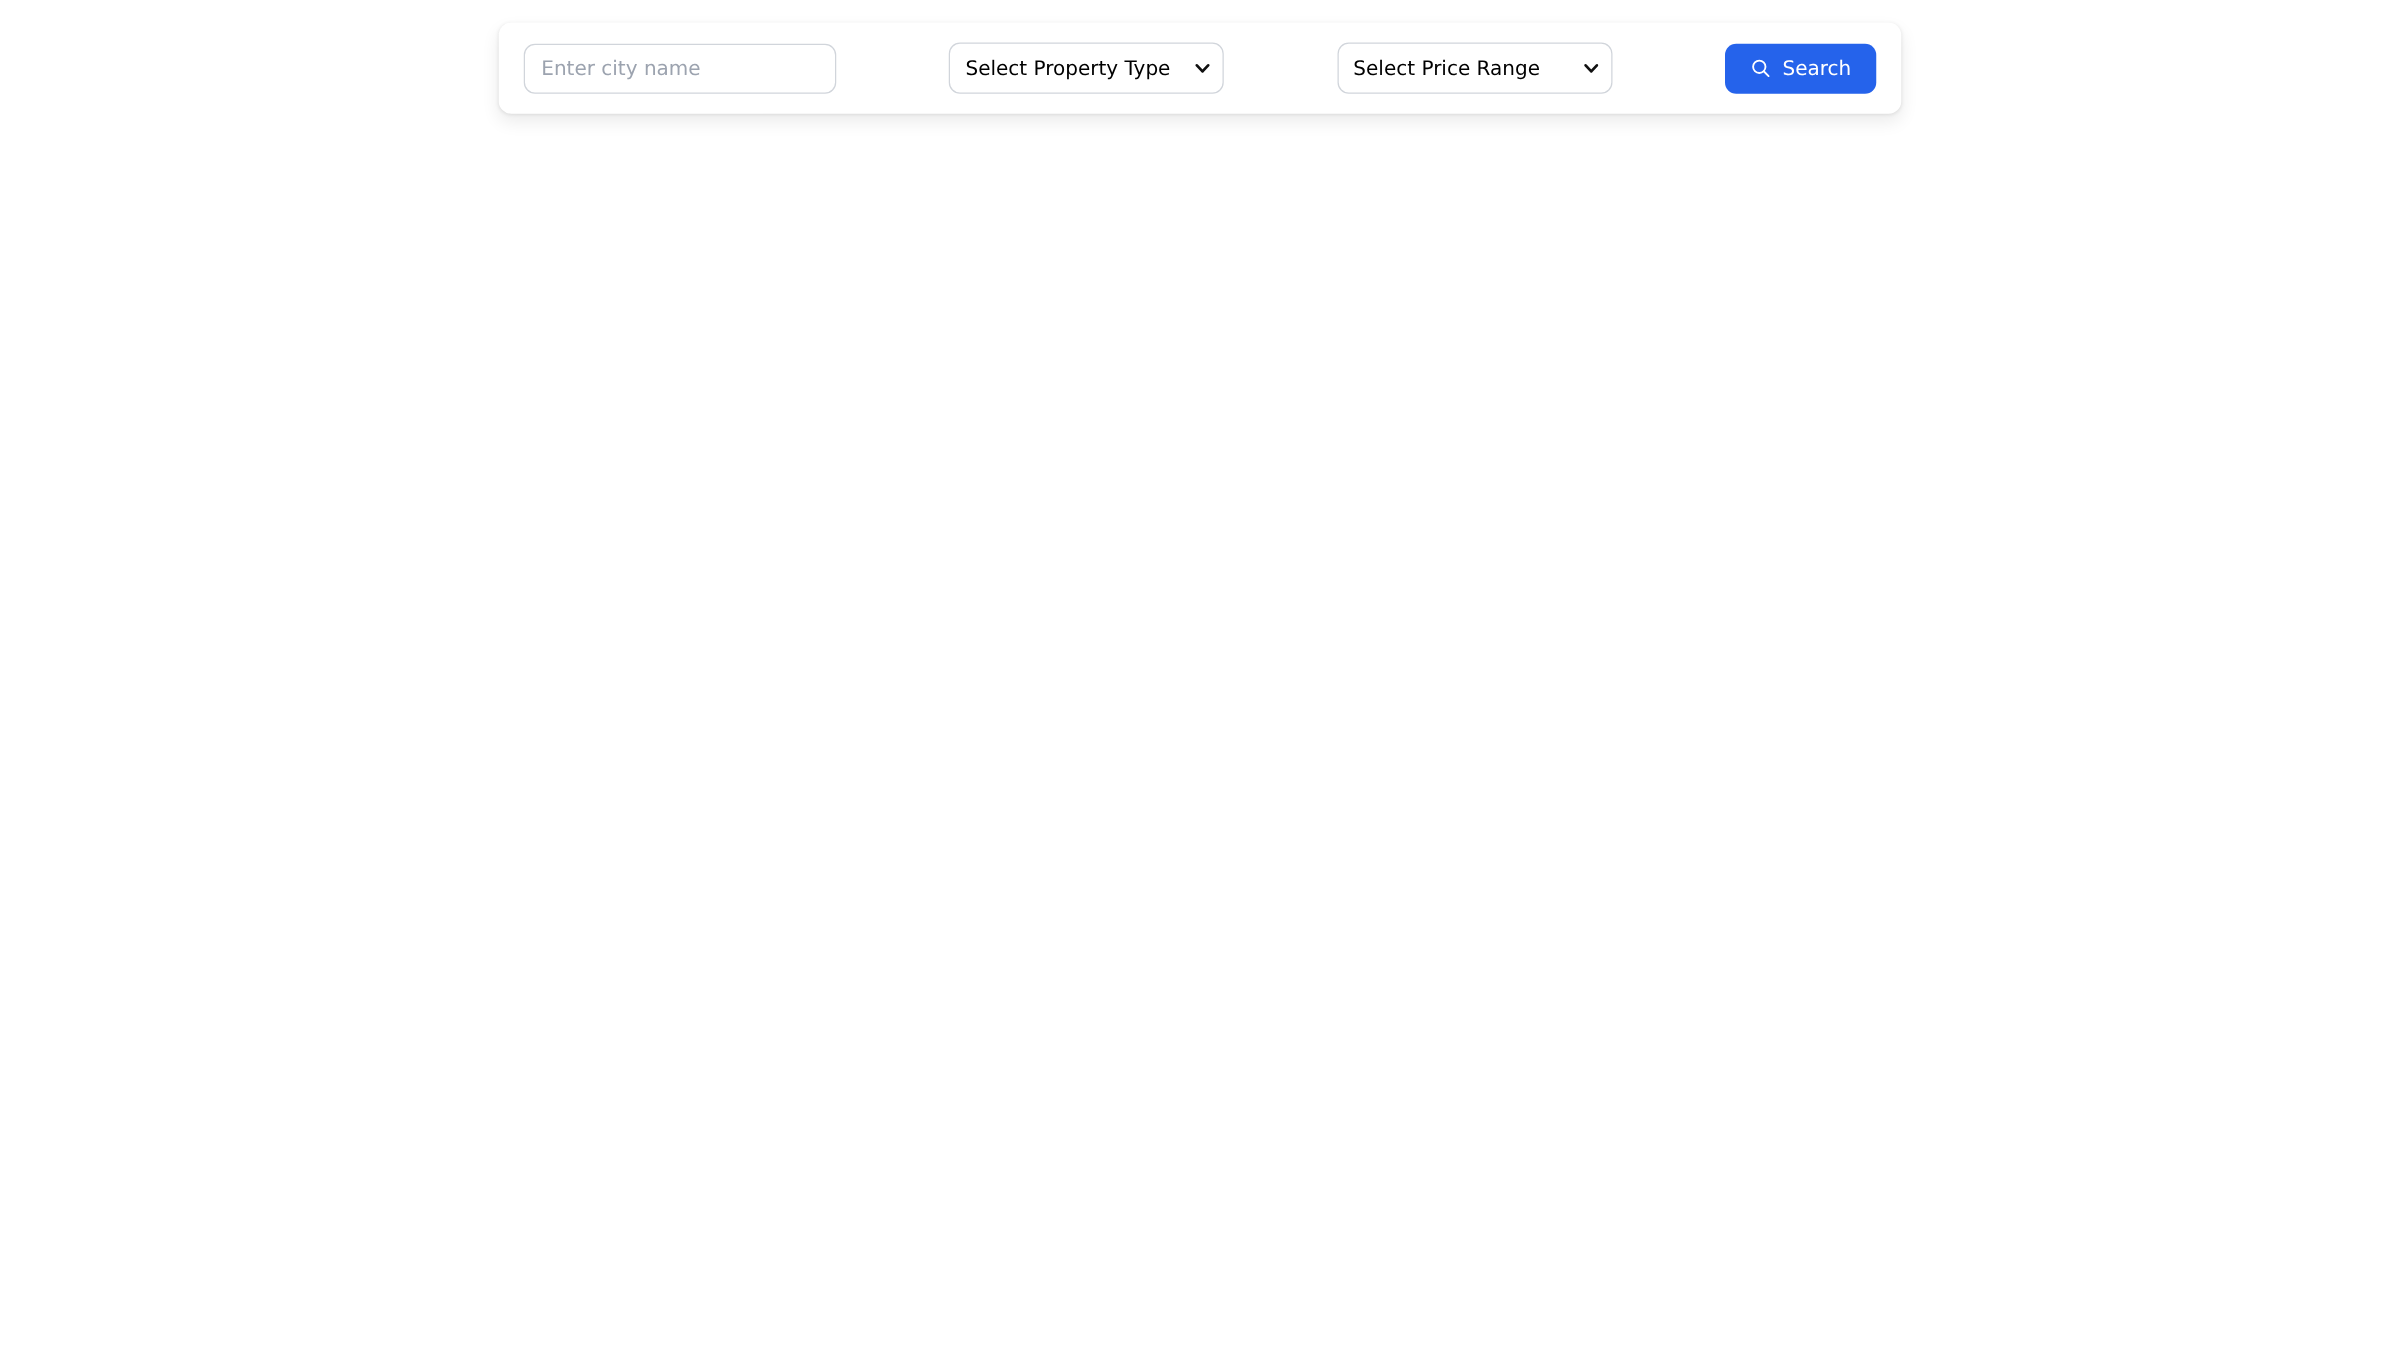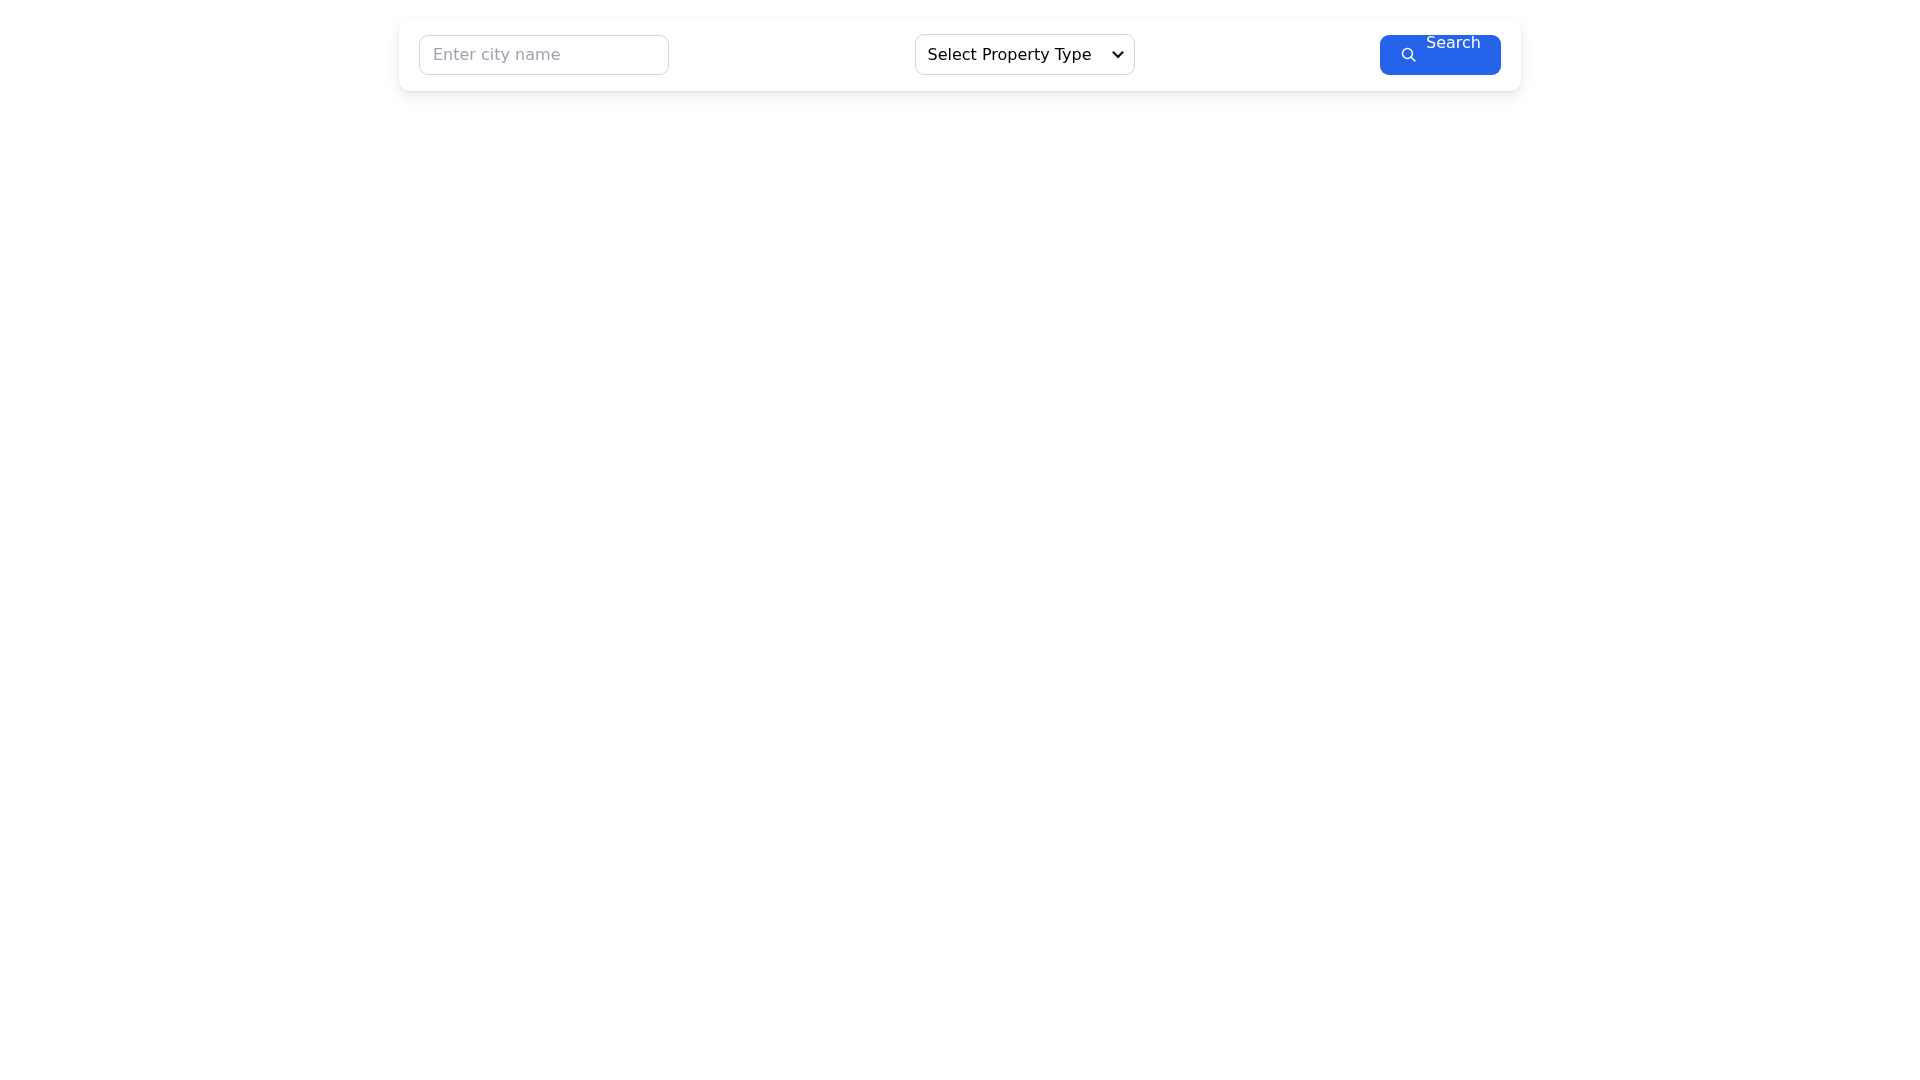--- a/index.html
+++ b/index.html
@@ -66,20 +66,21 @@
     right: 11px;
     top: 50%;
     transform: translateY(-50%);
     display: flex;
     align-items: center;
     pointer-events: none;
     color: #111111;
   }
   .search-btn {
     display: flex;
+    align-items: center;
     gap: 9px;
     height: 40px;
     padding: 0 20px;
     background: #2563eb;
     color: #ffffff;
     border: none;
     border-radius: 9px;
     font-family: "DejaVu Sans", "Liberation Sans", sans-serif;
     font-size: 16px;
     line-height: 1;
@@ -102,20 +103,30 @@
       <select>
         <option>Select Property Type</option>
       </select>
       <span class="chevron">
         <svg width="12" height="9" viewBox="0 0 12 9" fill="none" stroke="currentColor" stroke-width="2.2" stroke-linecap="round" stroke-linejoin="round">
           <path d="M1.5 1.8 L6 6.6 L10.5 1.8"></path>
         </svg>
       </span>
     </div>
 
+    <div class="select-wrap">
+      <select>
+        <option>Select Price Range</option>
+      </select>
+      <span class="chevron">
+        <svg width="12" height="9" viewBox="0 0 12 9" fill="none" stroke="currentColor" stroke-width="2.2" stroke-linecap="round" stroke-linejoin="round">
+          <path d="M1.5 1.8 L6 6.6 L10.5 1.8"></path>
+        </svg>
+      </span>
+    </div>
 
     <button class="search-btn">
       <span class="btn-icon">
         <svg width="17" height="17" viewBox="0 0 24 24" fill="none" stroke="currentColor" stroke-width="2.1" stroke-linecap="round">
           <circle cx="10.5" cy="10.5" r="7"></circle>
           <line x1="15.8" y1="15.8" x2="21" y2="21"></line>
         </svg>
       </span>
       <span>Search</span>
     </button>

